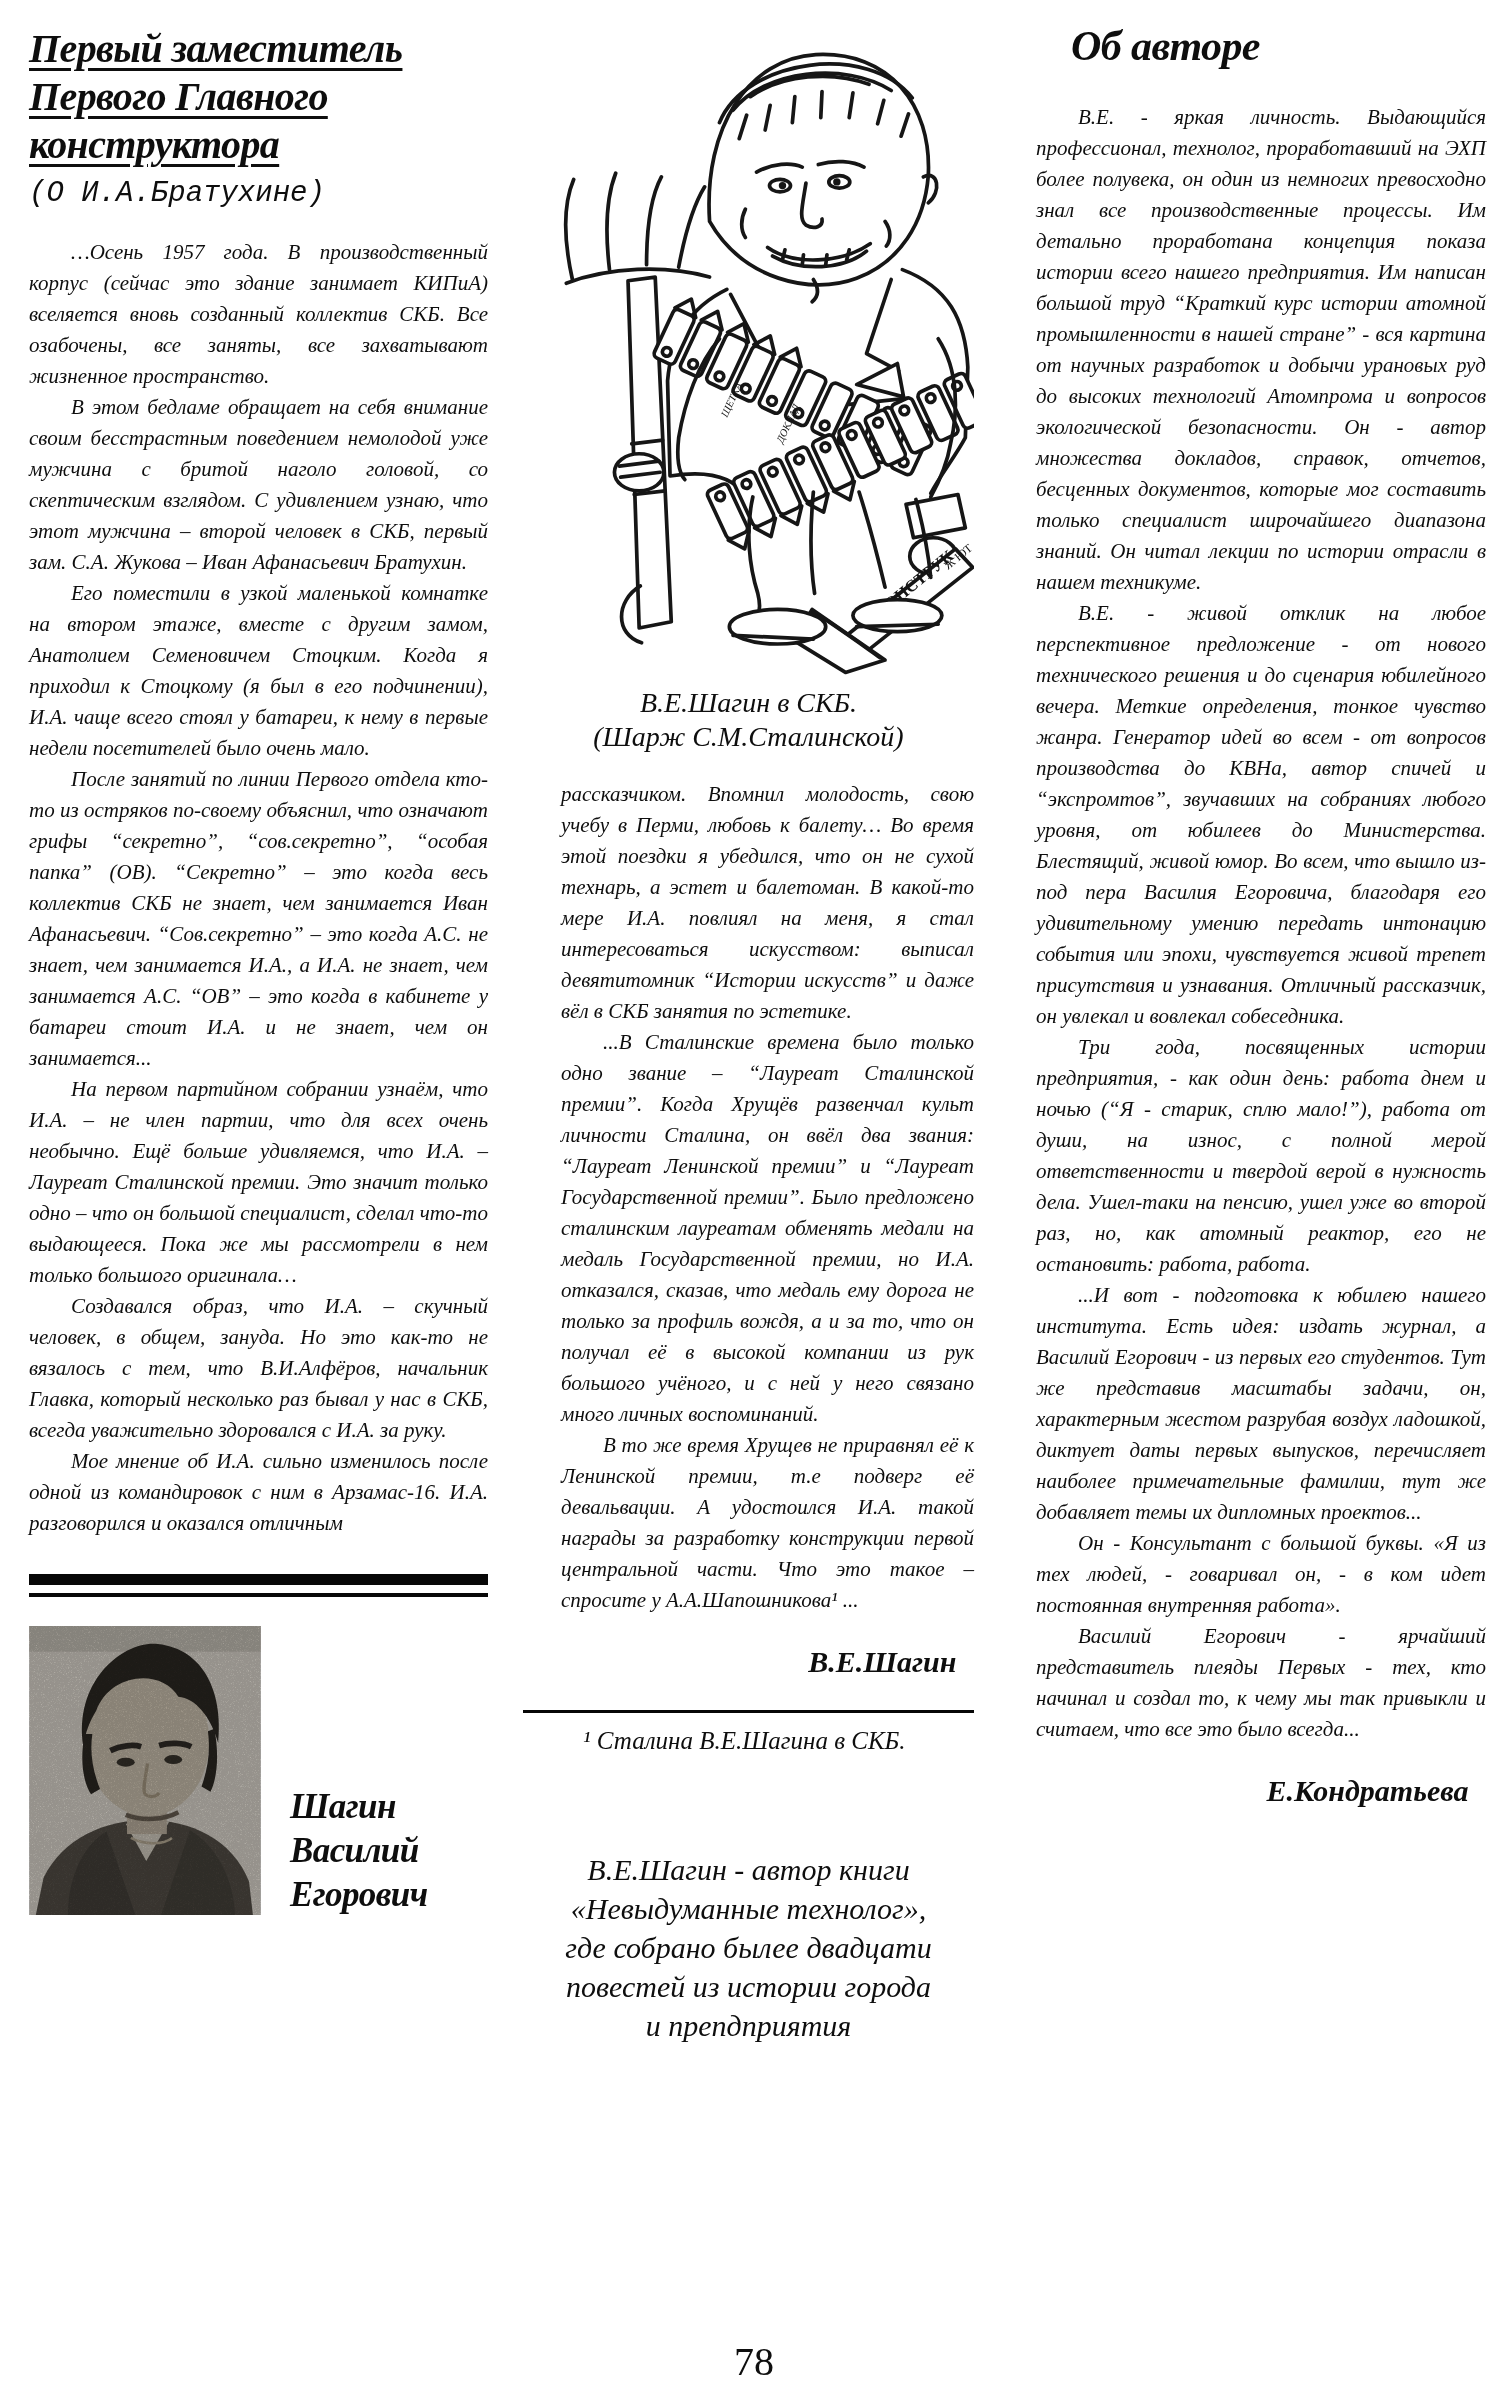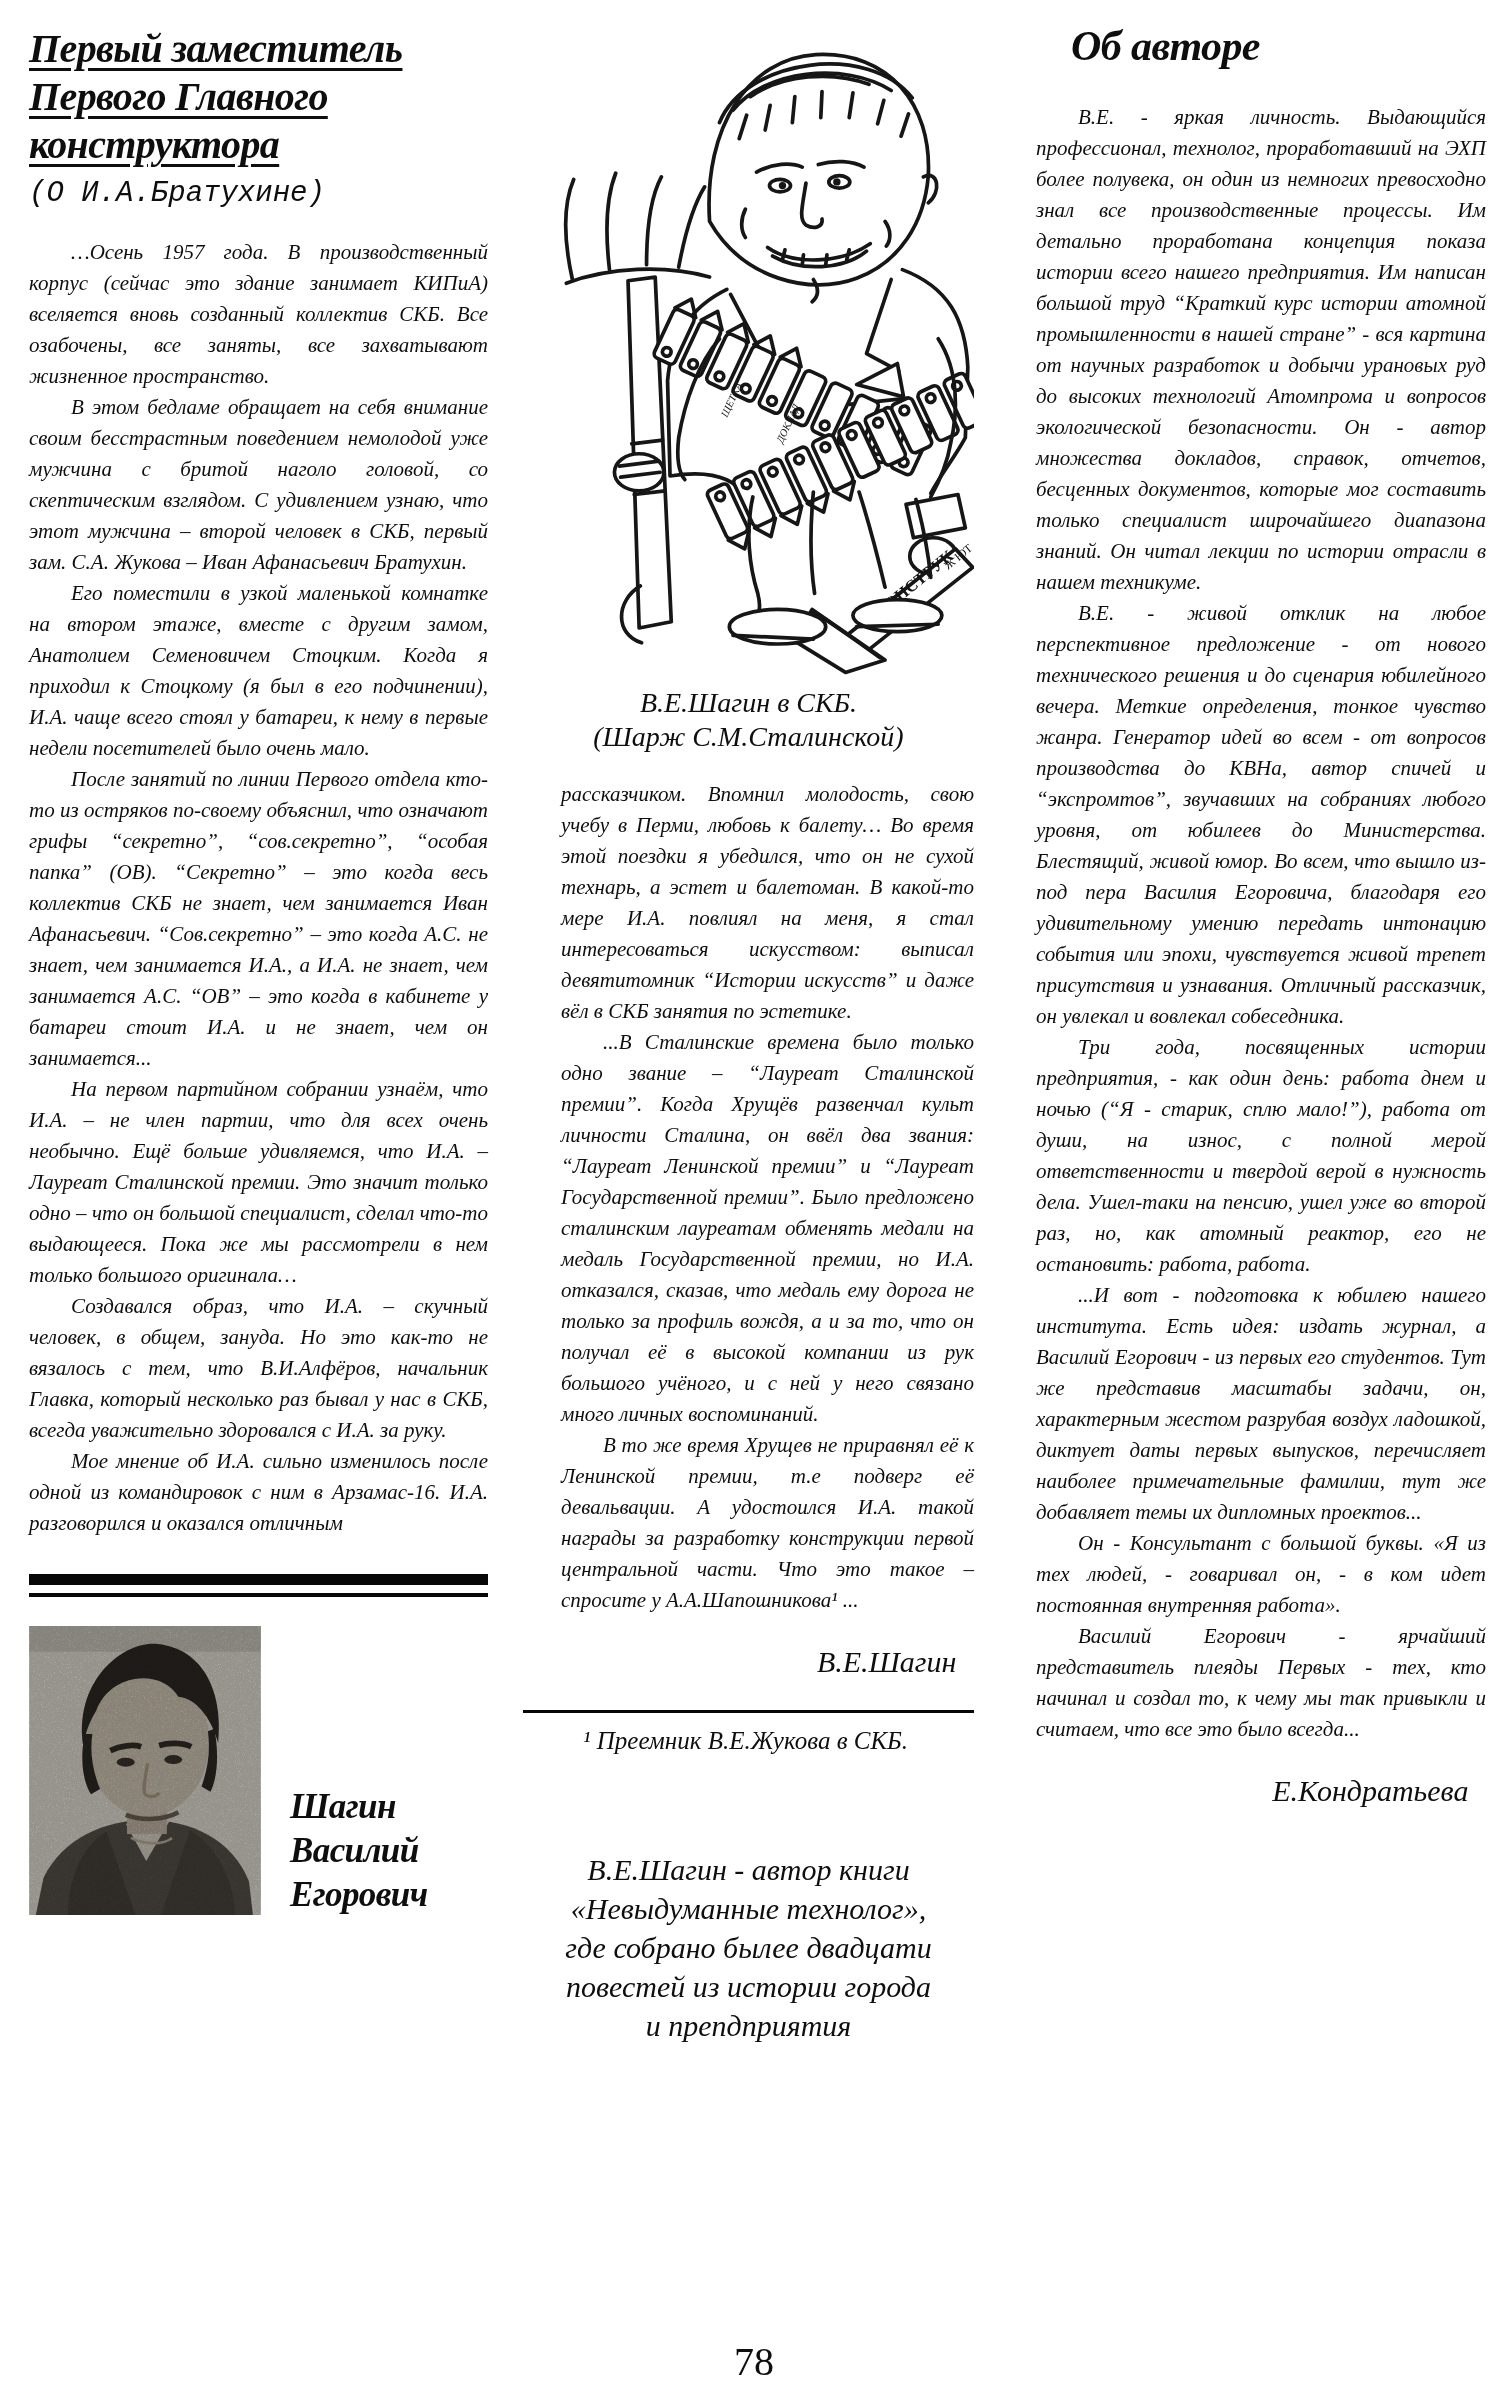--- a/index.html
+++ b/index.html
@@ -34,21 +34,21 @@
   .rule-double .thin{height:3.8px;background:#070707;margin-top:8.2px;}
 
   .photo-row{display:flex;gap:29px;margin-top:29px;align-items:flex-end;}
   .photo-frame{flex:0 0 auto;}
   .photo-name{padding-top:29px;}
   .photo-name div{font-style:italic;font-weight:bold;font-size:35px;line-height:44px;letter-spacing:-0.6px;}
 
   .cartoon-caption{margin-top:8.8px;}
   .cartoon-caption div{font-style:italic;font-size:28px;line-height:34px;text-align:center;}
 
-  .sig{font-style:italic;font-weight:normal;font-size:30px;line-height:35px;text-align:right;margin-top:28px;padding-right:17.6px;}
+  .sig{font-style:italic;font-weight:bold;font-size:30px;line-height:35px;text-align:right;margin-top:28px;padding-right:17.6px;}
   .footnote-rule{height:3.1px;background:#060606;margin-top:31.5px;}
   .footnote{font-style:italic;font-size:25px;line-height:31.5px;margin-top:11.3px;padding-left:60px;}
 
   .book-note{margin-top:94px;text-align:center;}
   .book-note div{font-style:italic;font-size:30px;line-height:39px;}
 
   .about-heading{
     font-style:italic;font-weight:bold;font-size:42px;line-height:47px;
     margin-left:35px;letter-spacing:-0.6px;
   }
@@ -267,21 +267,21 @@
 
   <div class="pars" id="mid-pars">
       <p>рассказчиком. Впомнил молодость, свою учебу в Перми, любовь к балету… Во время этой поездки я убедился, что он не сухой технарь, а эстет и балетоман. В какой-то мере И.А. повлиял на меня, я стал интересоваться искусством: выписал девятитомник “Истории искусств” и даже вёл в СКБ занятия по эстетике.</p>
       <p>...В Сталинские времена было только одно звание – “Лауреат Сталинской премии”. Когда Хрущёв развенчал культ личности Сталина, он ввёл два звания: “Лауреат Ленинской премии” и “Лауреат Государственной премии”. Было предложено сталинским лауреатам обменять медали на медаль Государственной премии, но И.А. отказался, сказав, что медаль ему дорога не только за профиль вождя, а и за то, что он получал её в высокой компании из рук большого учёного, и с ней у него связано много личных воспоминаний.</p>
       <p>В то же время Хрущев не приравнял её к Ленинской премии, т.е подверг её девальвации. А удостоился И.А. такой награды за разработку конструкции первой центральной части. Что это такое – спросите у А.А.Шапошникова¹ ...</p>
     </div>
 
   <div class="sig">В.Е.Шагин</div>
 
   <div class="footnote-rule"></div>
-  <div class="footnote">¹ Преемник В.Е.Жукова в СКБ.</div>
+  <div class="footnote">¹ Сталина В.Е.Шагина в СКБ.</div>
 
   <div class="book-note">
       <div>В.Е.Шагин - автор книги</div>
       <div>«Невыдуманные технолог»,</div>
       <div>где собрано былее двадцати</div>
       <div>повестей из истории города</div>
       <div>и препдприятия</div>
     </div>
 </div>
 

